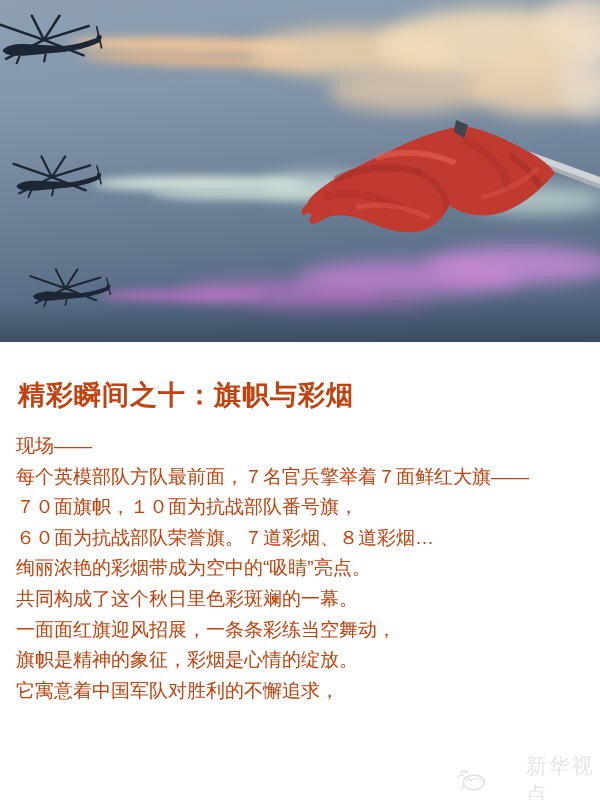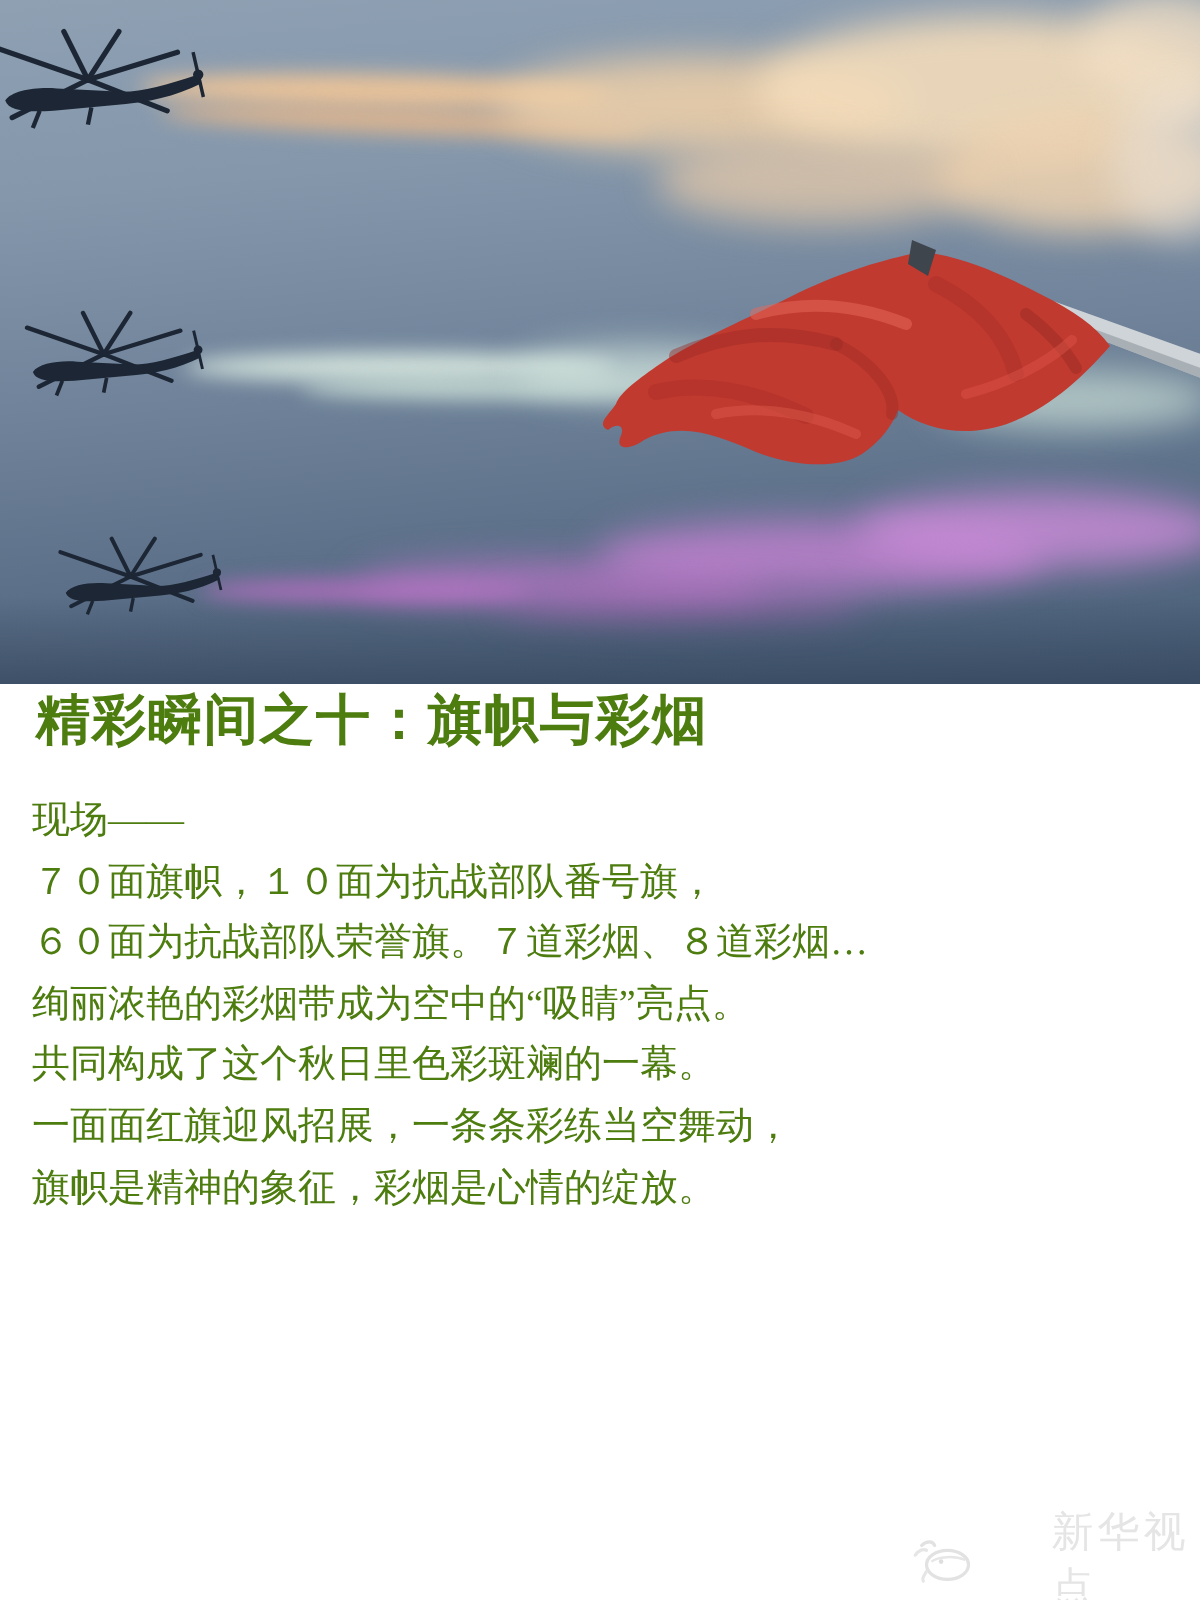--- a/index.html
+++ b/index.html
@@ -11,25 +11,25 @@
   .sky{position:absolute;inset:0;
        background:linear-gradient(175deg,#8fa0b3 0%,#8497ab 25%,#70839a 52%,#5c7089 75%,#495e77 100%);}
   .cloud{position:absolute;border-radius:50%;filter:blur(9px);}
   .ribbon{position:absolute;border-radius:50%;filter:blur(5px);}
   .heli{position:absolute;}
   .photo-bottom{position:absolute;left:0;top:298px;width:600px;height:44px;
        background:linear-gradient(to bottom,rgba(40,58,80,0),rgba(36,52,74,0.45));}
   .flag-svg{position:absolute;left:268px;top:112px;}
 
   
-  .article{position:absolute;left:16px;top:342px;width:575px;color:#4d7c0f;}
+  .article{position:absolute;left:16px;top:377px;width:575px;color:#c2410c;}
   .title{font-size:27px;font-weight:700;letter-spacing:1px;margin:0 0 18px 2px;
          font-family:"DejaVu Sans", cursive;white-space:nowrap;}
   .line{font-size:19px;line-height:30.6px;white-space:nowrap;
-        font-family:Liberation Serif, serif;}
+        font-family:Liberation Sans, sans-serif;}
 
   
   .watermark{position:absolute;left:456px;top:752px;display:flex;align-items:center;gap:5px;}
   .wm-text{font-size:21px;letter-spacing:2px;color:#e5e5e5;
            font-family:"DejaVu Sans", sans-serif;margin-left:34px;}
 </style>
 </head>
 <body>
 
 <div class="canvas">
@@ -121,26 +121,28 @@
       </g>
       <polygon points="188,8 200,13 196,26 186,20" fill="#3f454c"></polygon>
     </svg>
 
     <div class="photo-bottom"></div>
   </div>
 
   <div class="article">
     <h1 class="title">精彩瞬间之十：旗帜与彩烟</h1>
     <div class="line">现场——</div>
+    <div class="line">每个英模部队方队最前面，７名官兵擎举着７面鲜红大旗——</div>
     <div class="line">７０面旗帜，１０面为抗战部队番号旗，</div>
     <div class="line">６０面为抗战部队荣誉旗。７道彩烟、８道彩烟…</div>
     <div class="line">绚丽浓艳的彩烟带成为空中的“吸睛”亮点。</div>
     <div class="line">共同构成了这个秋日里色彩斑斓的一幕。</div>
     <div class="line">一面面红旗迎风招展，一条条彩练当空舞动，</div>
     <div class="line">旗帜是精神的象征，彩烟是心情的绽放。</div>
+    <div class="line">它寓意着中国军队对胜利的不懈追求，</div>
   </div>
 
   <div class="watermark">
     <svg width="38" height="30" viewBox="0 0 38 30">
       <path d="M6,6 C9,3 13,3 14,6" fill="none" stroke="#e2e2e2" stroke-width="2" stroke-linecap="round"></path>
       <path d="M2,12 C4,9 7,8 9,9" fill="none" stroke="#e6e6e6" stroke-width="2" stroke-linecap="round"></path>
       <ellipse cx="22" cy="18" rx="13" ry="9" fill="none" stroke="#e2e2e2" stroke-width="2"></ellipse>
       <path d="M12,16 C16,13 26,12 33,15" fill="none" stroke="#e6e6e6" stroke-width="1.5"></path>
       <circle cx="18" cy="16" r="1.4" fill="#dedede"></circle>
       <path d="M9,22 C7,25 6,27 7,28" fill="none" stroke="#e6e6e6" stroke-width="2" stroke-linecap="round"></path>

